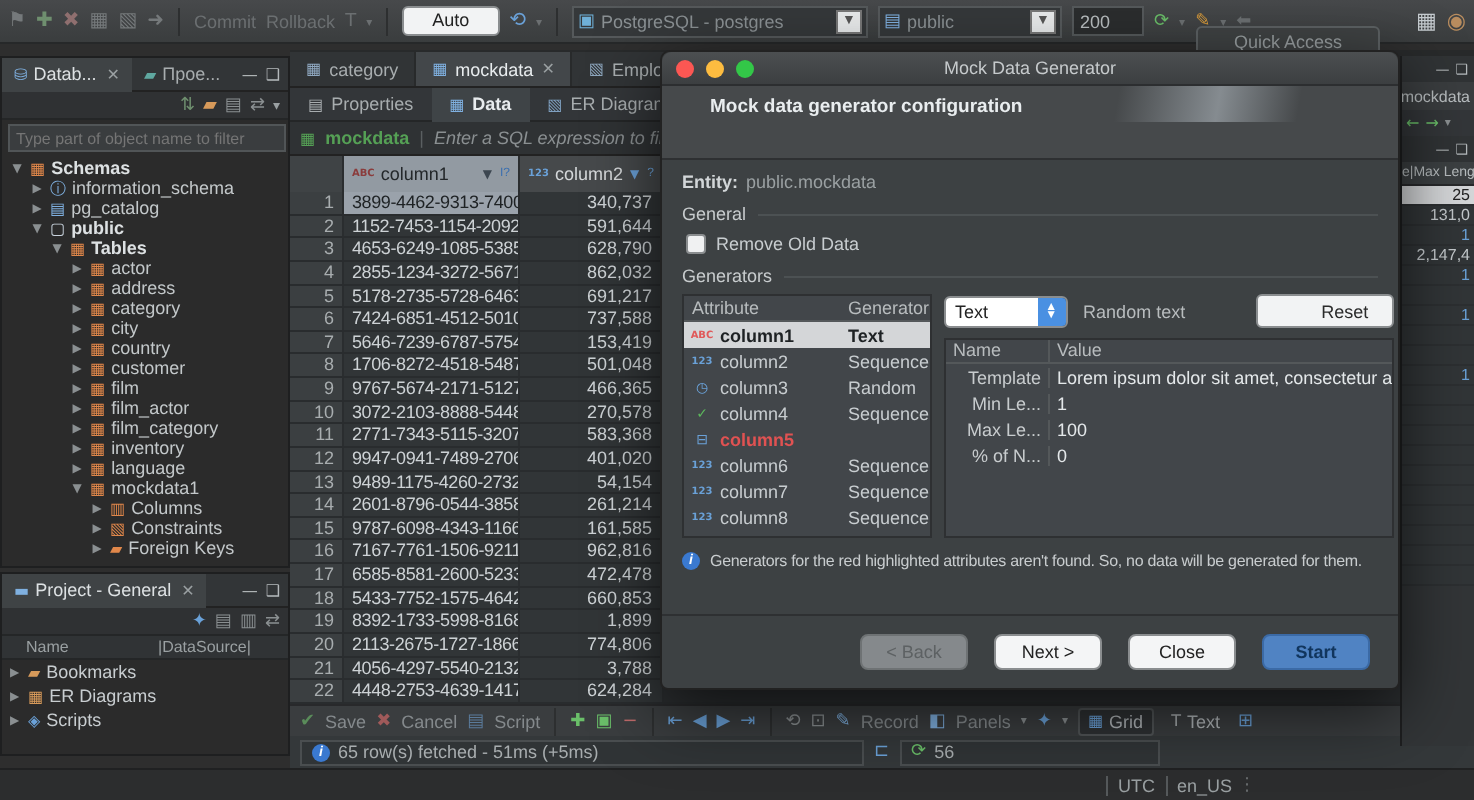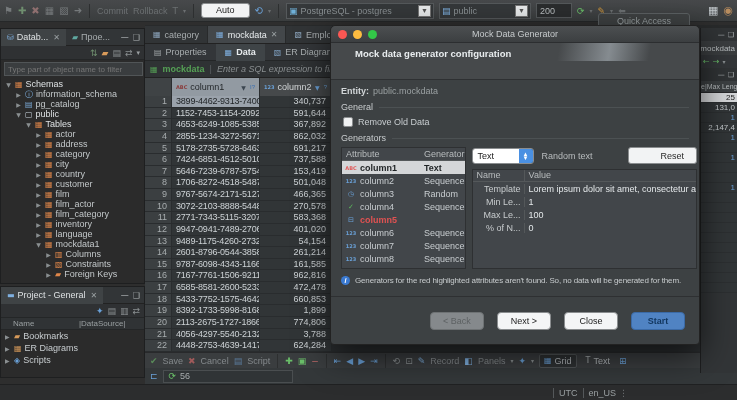--- a/index.html
+++ b/index.html
@@ -45,21 +45,21 @@
   .view-toolbar { height:14px; display:flex; align-items:center; justify-content:flex-end; gap:4px; padding:0 4px;
     background:#2f3133; border-bottom:1px solid #242627;}
   .view-toolbar .ico { font-size:9px; }
   #sidebar-filter { height:14px; margin:2px 3px; width:139px; background:#3a3d3f; border:1px solid #515557;
     color:#8a8f91; font-size:8px; padding:0 3px; font-family:"Liberation Sans",sans-serif;}
   #tree { flex:1; overflow:hidden; padding-top:1px; }
   .trow { height:10px; display:flex; align-items:center; gap:3px; white-space:nowrap; }
   .trow .arr { width:7px; color:#8a8f91; font-size:6px; text-align:center; flex:none;}
   .trow .ti { font-size:8px; flex:none; }
   .trow .lbl { color:#c3c8ca; font-size:9px; }
-  .trow.bold .lbl { font-weight:normal; color:#dde1e3; }
+  .trow.bold .lbl { font-weight:bold; color:#dde1e3; }
   .ti-db,.ti-tables,.ti-table,.ti-cols,.ti-constr,.ti-folder { color:#e0874a; }
   .ti-info,.ti-cat { color:#7fb0e0; }
   .ti-page { color:#c9d4de; }
 
   
   #project { position:absolute; left:0; top:286px; width:145px; height:92px;
     background:#2b2b2b; border:1px solid #1e1f20; z-index:2; display:flex; flex-direction:column;}
   #project .cols { height:12px; display:flex; background:#303335; border-bottom:1px solid #242627;
     color:#9aa0a2; font-size:8px; align-items:center;}
   #project .cols .c1 { padding-left:12px; width:78px;}
@@ -199,21 +199,21 @@
   #props { flex:1; background:#42464a; border:1px solid #2e3032; display:flex; flex-direction:column; overflow:hidden;}
   #props-head { display:flex; height:12px; border-bottom:1px solid #54585a; color:#b8bcbe;}
   #props-head .n { width:52px; padding-left:4px; border-right:1px solid #54585a;}
   #props-head .v { padding-left:4px;}
   .prw { display:flex; height:13px; align-items:center;}
   .prw .n { width:52px; text-align:right; padding-right:3px; color:#c8ccce; border-right:1px solid #54585a;
     white-space:nowrap; overflow:hidden;}
   .prw .v { flex:1; padding-left:4px; color:#e4e8ea; white-space:nowrap; overflow:hidden;}
   .info-row { display:flex; align-items:center; gap:5px; margin-top:7px; white-space:nowrap; overflow:hidden;}
   .info-row .msg { color:#c8ccce; font-size:8px; letter-spacing:-0.15px;}
-  #dlg-btnbar { border-top:1px solid #2e3032; height:48px; display:flex; align-items:center; gap:13px;
+  #dlg-btnbar { border-top:1px solid #2e3032; height:37px; display:flex; align-items:center; gap:13px;
     padding:0 14px; }
   #dlg-btnbar .sp { flex:1; }
   .dbtn { height:18px; min-width:54px; border-radius:4px; font-size:9px; display:flex; align-items:center;
     justify-content:center; padding:0 10px;}
   .dbtn.disabled { background:#85898c; color:#5d6163; border:1px solid #6e7274;}
   .dbtn.white { background:#f4f5f6; color:#222; border:1px solid #8a8d8f;}
   .dbtn.primary { background:#5083c3; color:#11355d; border:1px solid #3b6aa6; font-weight:bold;}
 </style>
 </head>
 <body>
@@ -489,21 +489,21 @@
           </div>
           <div class="grow">
             <div class="gn">2</div>
             <div class="gc1">1152-7453-1154-2092</div>
             <div class="gc2">591,644</div>
             <div class="g-rest"></div>
           </div>
           <div class="grow">
             <div class="gn">3</div>
             <div class="gc1">4653-6249-1085-5385</div>
-            <div class="gc2">367,892</div>
+            <div class="gc2">628,790</div>
             <div class="g-rest"></div>
           </div>
           <div class="grow">
             <div class="gn">4</div>
             <div class="gc1">2855-1234-3272-5671</div>
             <div class="gc2">862,032</div>
             <div class="g-rest"></div>
           </div>
           <div class="grow">
             <div class="gn">5</div>
@@ -647,20 +647,24 @@
         <span>Grid</span>
       </span>
       <span class="tgl">
         <span class="ico" style="color:#a8adaf;font-size:8px">T</span>
         <span>Text</span>
       </span>
       <span class="ico gi" style="color:#6aa1d8">⊞</span>
     </div>
 
     <div id="gstatus">
+      <div class="statbox" style="width:282px">
+        <span class="icircle">i</span>
+        <span>65 row(s) fetched - 51ms (+5ms)</span>
+      </div>
       <span class="ico" style="color:#6aa1d8;font-size:9px">⊏</span>
       <div class="statbox" style="width:130px">
         <span class="ico" style="color:#6abf69;font-size:9px">⟳</span>
         <span>56</span>
       </div>
     </div>
   </div>
 
   <div id="rightstrip">
     <div class="minirow">

